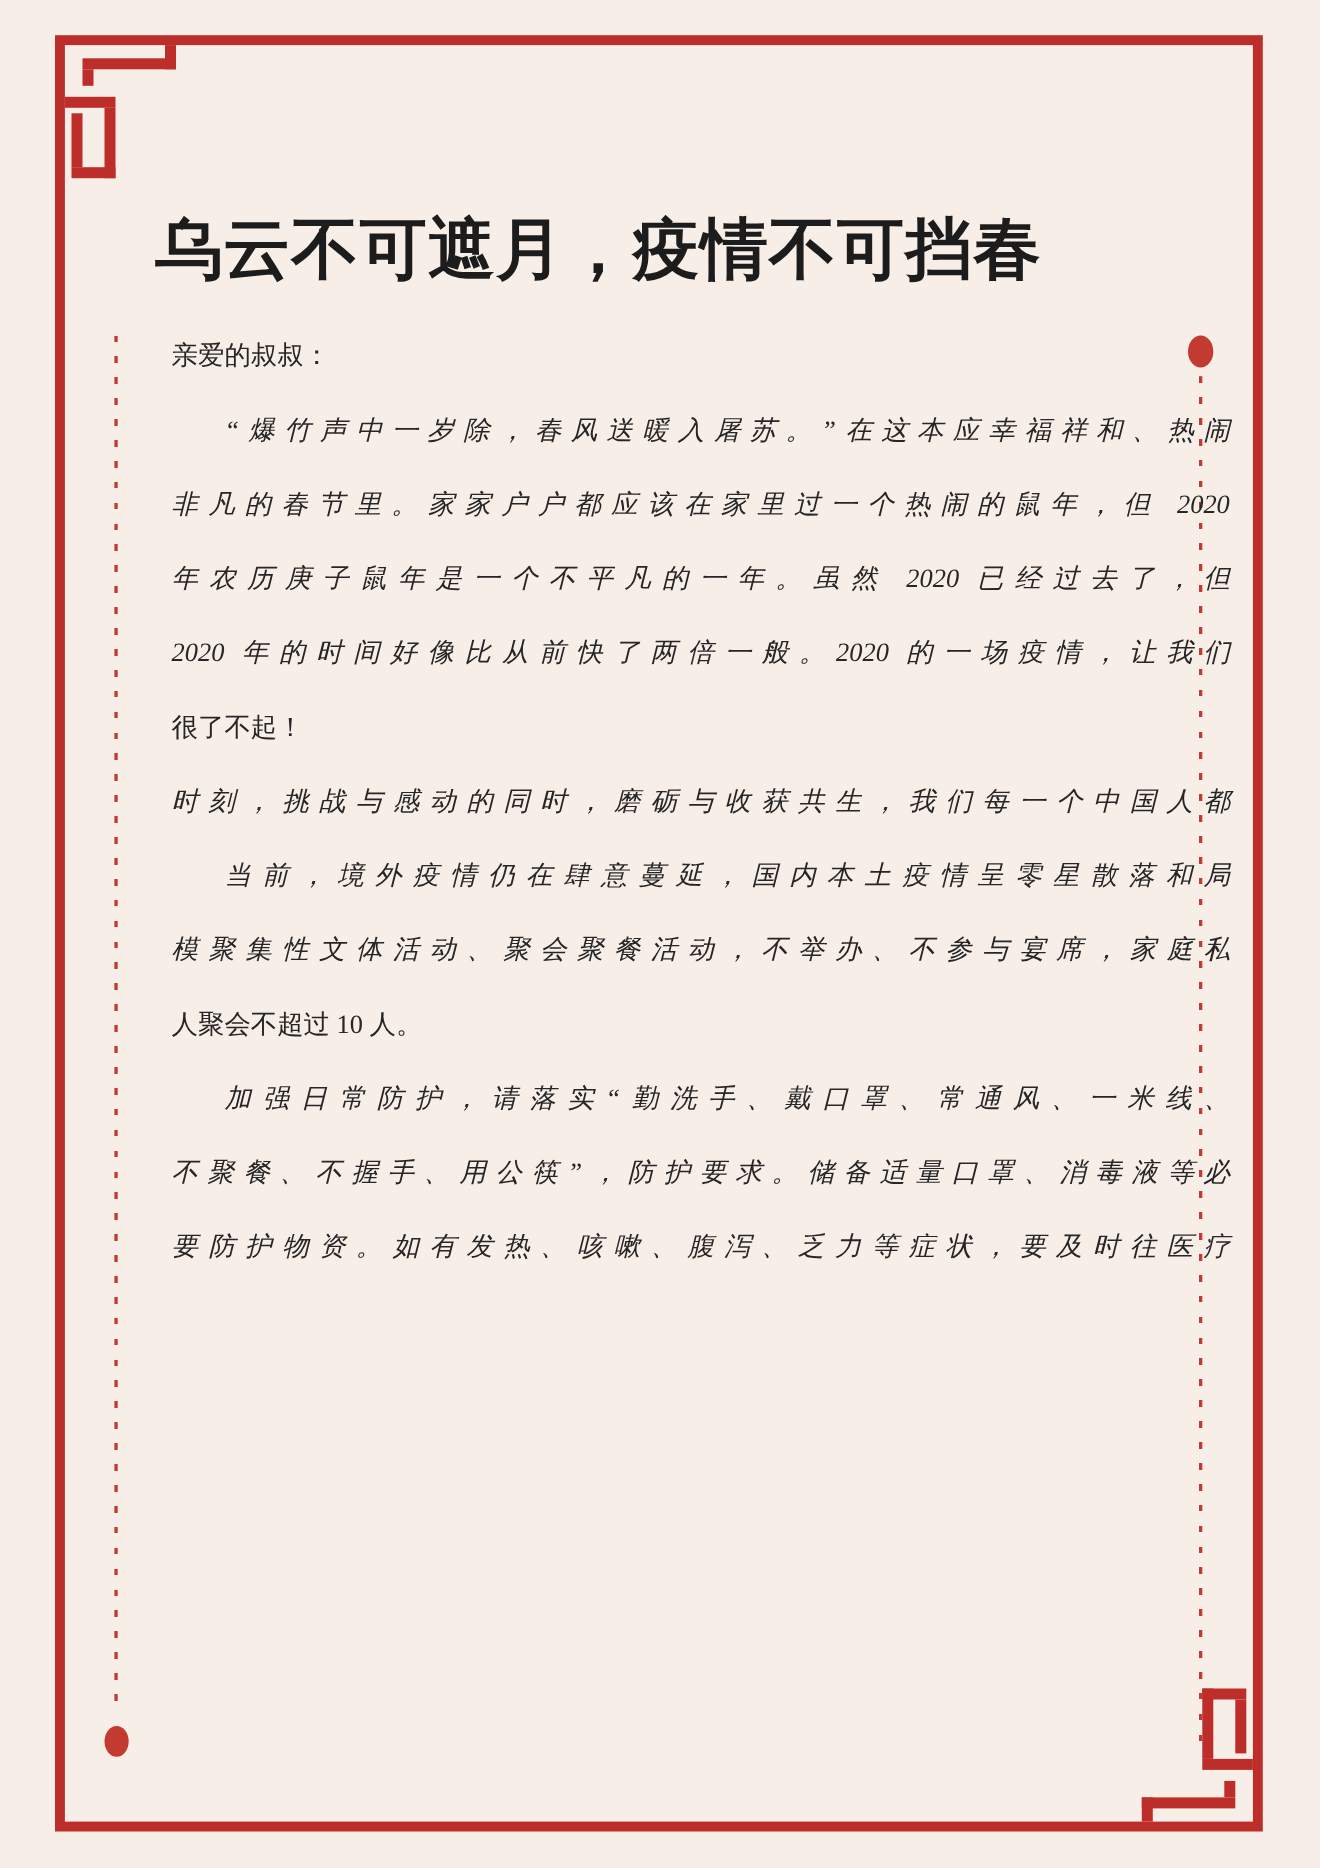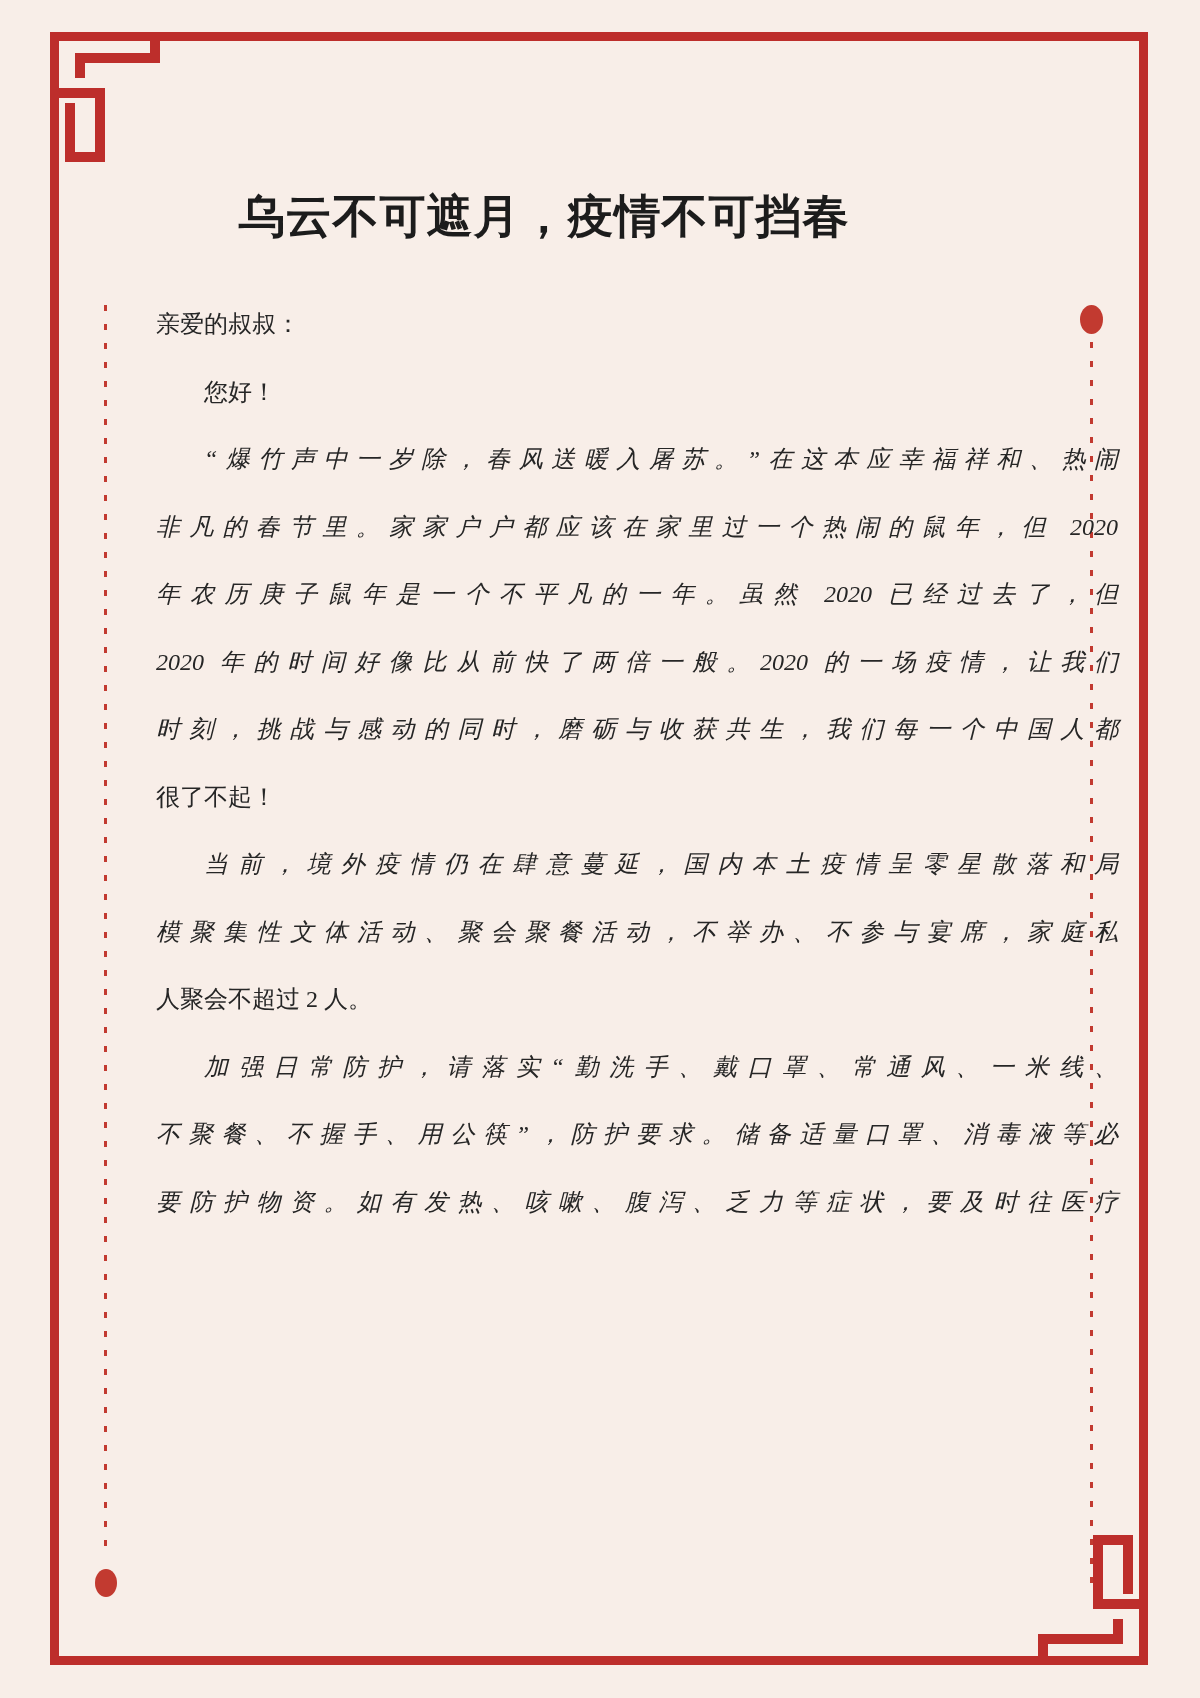--- a/index.html
+++ b/index.html
@@ -34,21 +34,21 @@
   .dotline.left{left:104px;top:305px;height:1253px;}
   .dotline.right{left:1090px;top:342px;height:1253px;}
   .enddot{
     position:absolute;background:var(--dotred);border-radius:50%;
   }
   .enddot.bl{left:95px;top:1569px;width:22px;height:28px;}
   .enddot.tr{left:1080px;top:305px;width:23px;height:29px;}
   .title{
     position:absolute;top:186px;left:0;width:1088px;margin:0;
     text-align:center;
-    font-size:46px;font-weight:700;color:#1c1c1c;
+    font-size:61px;font-weight:700;color:#1c1c1c;
     font-family:"Liberation Serif","DejaVu Serif",serif;
     letter-spacing:1px;
   }
   .body-text{
     position:absolute;left:124px;top:291px;width:962px;
     font-size:24px;color:var(--ink);margin-left:32px;
   }
   .line{
     height:67.5px;line-height:67.5px;
     text-align:justify;
@@ -90,26 +90,25 @@
 
 <div class="dotline left"></div>
 <div class="dotline right"></div>
 <div class="enddot bl"></div>
 <div class="enddot tr"></div>
 
 <h1 class="title">乌云不可遮月，疫情不可挡春</h1>
 
 <div class="body-text" id="letter-body">
     <div class="line">亲爱的叔叔：</div>
-    <div class="line indent">您好！</div>
     <div class="line fill indent">“爆竹声中一岁除，春风送暖入屠苏。”在这本应幸福祥和、热闹</div>
     <div class="line fill">非凡的春节里。家家户户都应该在家里过一个热闹的鼠年，但 2020</div>
     <div class="line fill">年农历庚子鼠年是一个不平凡的一年。虽然 2020 已经过去了，但</div>
     <div class="line fill">2020 年的时间好像比从前快了两倍一般。2020 的一场疫情，让我们</div>
+    <div class="line">很了不起！</div>
     <div class="line fill">时刻，挑战与感动的同时，磨砺与收获共生，我们每一个中国人都</div>
-    <div class="line">很了不起！</div>
     <div class="line fill indent">当前，境外疫情仍在肆意蔓延，国内本土疫情呈零星散落和局</div>
     <div class="line fill">模聚集性文体活动、聚会聚餐活动，不举办、不参与宴席，家庭私</div>
-    <div class="line">人聚会不超过 2 人。</div>
+    <div class="line">人聚会不超过 10 人。</div>
     <div class="line fill indent">加强日常防护，请落实“勤洗手、戴口罩、常通风、一米线、</div>
     <div class="line fill">不聚餐、不握手、用公筷”，防护要求。储备适量口罩、消毒液等必</div>
     <div class="line fill">要防护物资。如有发热、咳嗽、腹泻、乏力等症状，要及时往医疗</div>
   </div>
 
 </body></html>

